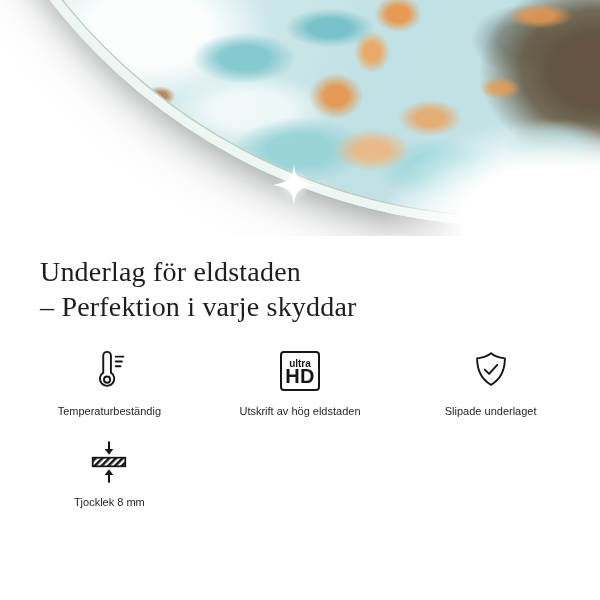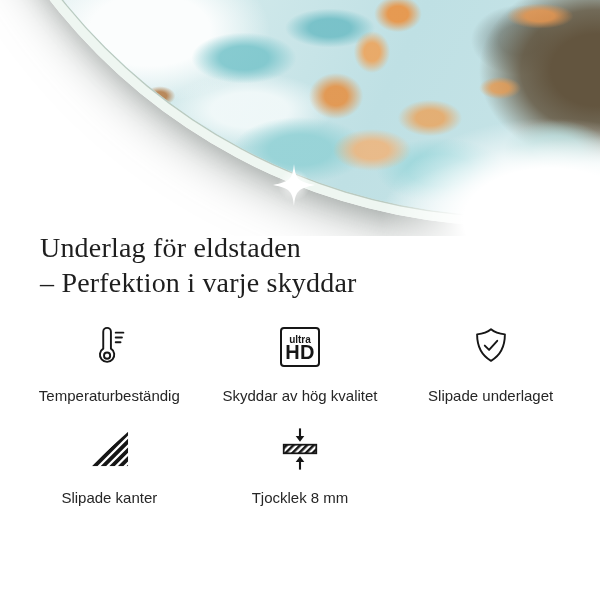--- a/index.html
+++ b/index.html
@@ -47,35 +47,35 @@
       radial-gradient(ellipse 70px 50px at 520px 40px,  rgba(90,100,95,.50) 30%, rgba(90,100,95,0) 70%),
       linear-gradient(115deg, #e7f2f3 0%, #cfe8ea 35%, #bfe0e4 60%, #c9e5e8 100%);
   }
   .sparkle { position:absolute; left:272px; top:163px; width:44px; height:44px; z-index:3; }
   .hero-fade {
     position:absolute; right:-40px; bottom:-40px; width:360px; height:220px; z-index:4;
     background: radial-gradient(ellipse 60% 60% at 75% 75%, #ffffff 40%, rgba(255,255,255,0) 78%);
   }
 
   
-  .main { position:absolute; left:0; top:228px; width:528px; padding:0 40px; }
+  .main { position:absolute; left:0; top:252px; width:528px; padding:0 40px; }
   h1 {
     margin:2px 0 0; font-family:"Liberation Serif","DejaVu Serif",serif;
     font-weight:400; font-size:28px; line-height:35px; letter-spacing:0.2px; color:#1e1e1e;
   }
   .desc { margin:14px 0 0; width:538px; font-size:13px; line-height:22px; color:#3f3f3f; }
 
   
   .features {
     margin:24px -26px 0; width:572px;
     display:grid; grid-template-columns:1fr 1fr 1fr; row-gap:22px;
   }
   .feature { display:flex; flex-direction:column; align-items:center; }
   .icon-box { height:46px; display:flex; align-items:center; justify-content:center; }
-  .feature-label { margin-top:17px; font-size:15px; color:#262626; white-space:nowrap; }
+  .feature-label { margin-top:11px; font-size:11px; color:#262626; white-space:nowrap; }
   .uhd {
     width:40px; height:40px; border:2.5px solid #161616; border-radius:4px;
     display:flex; flex-direction:column; align-items:center; justify-content:center; color:#161616;
   }
   .uhd-top { font-size:10px; line-height:10px; font-weight:700; }
   .uhd-bottom { font-size:20px; line-height:15px; font-weight:700; letter-spacing:0.3px; }
   svg .stroke { fill:none; stroke:#161616; stroke-width:2; }
 </style>
 </head>
 <body>
@@ -122,49 +122,34 @@
         <div class="feature-label">Temperaturbeständig</div>
       </div>
 
       <div class="feature">
         <div class="icon-box">
           <div class="uhd">
             <span class="uhd-top">ultra</span>
             <span class="uhd-bottom">HD</span>
           </div>
         </div>
-        <div class="feature-label">Skyddar av hög kvalitet</div>
+        <div class="feature-label">Utskrift av hög eldstaden</div>
       </div>
 
       <div class="feature">
         <div class="icon-box">
           <svg width="46" height="46" viewBox="0 0 48 48">
             <path class="stroke" d="M24,5.5 C27.5,8.5 32.5,10.2 38.5,10.8 C38.5,23.5 33.5,33 24,38.5 C14.5,33 9.5,23.5 9.5,10.8 C15.5,10.2 20.5,8.5 24,5.5 Z" stroke-linejoin="round"></path>
             <path class="stroke" d="M17.5,22.5 L22,27 L30.5,17.5" stroke-linecap="round" stroke-linejoin="round" stroke-width="2.2"></path>
           </svg>
         </div>
         <div class="feature-label">Slipade underlaget</div>
       </div>
 
 
-      <div class="feature">
-        <div class="icon-box">
-          <svg width="46" height="46" viewBox="0 0 48 48">
-            <defs>
-              <clipPath id="tri">
-                  <path d="M4,42 L44,42 L44,6 Z"></path>
-                </clipPath>
-            </defs>
-            <g clip-path="url(#tri)">
-              <path d="M-14,56 l56,-56 M-5,56 l56,-56 M4,56 l56,-56 M13,56 l56,-56 M22,56 l56,-56 M31,56 l56,-56 M40,56 l56,-56" stroke="#161616" stroke-width="4" fill="none"></path>
-            </g>
-          </svg>
-        </div>
-        <div class="feature-label">Slipade kanter</div>
-      </div>
 
       <div class="feature">
         <div class="icon-box">
           <svg width="46" height="46" viewBox="0 0 48 48">
             <defs>
               <pattern id="hatch4" width="5" height="5" patternUnits="userSpaceOnUse" patternTransform="rotate(45)">
                 <rect width="5" height="5" fill="#ffffff"></rect>
                 <rect width="2.6" height="5" fill="#161616"></rect>
               </pattern>
             </defs>

